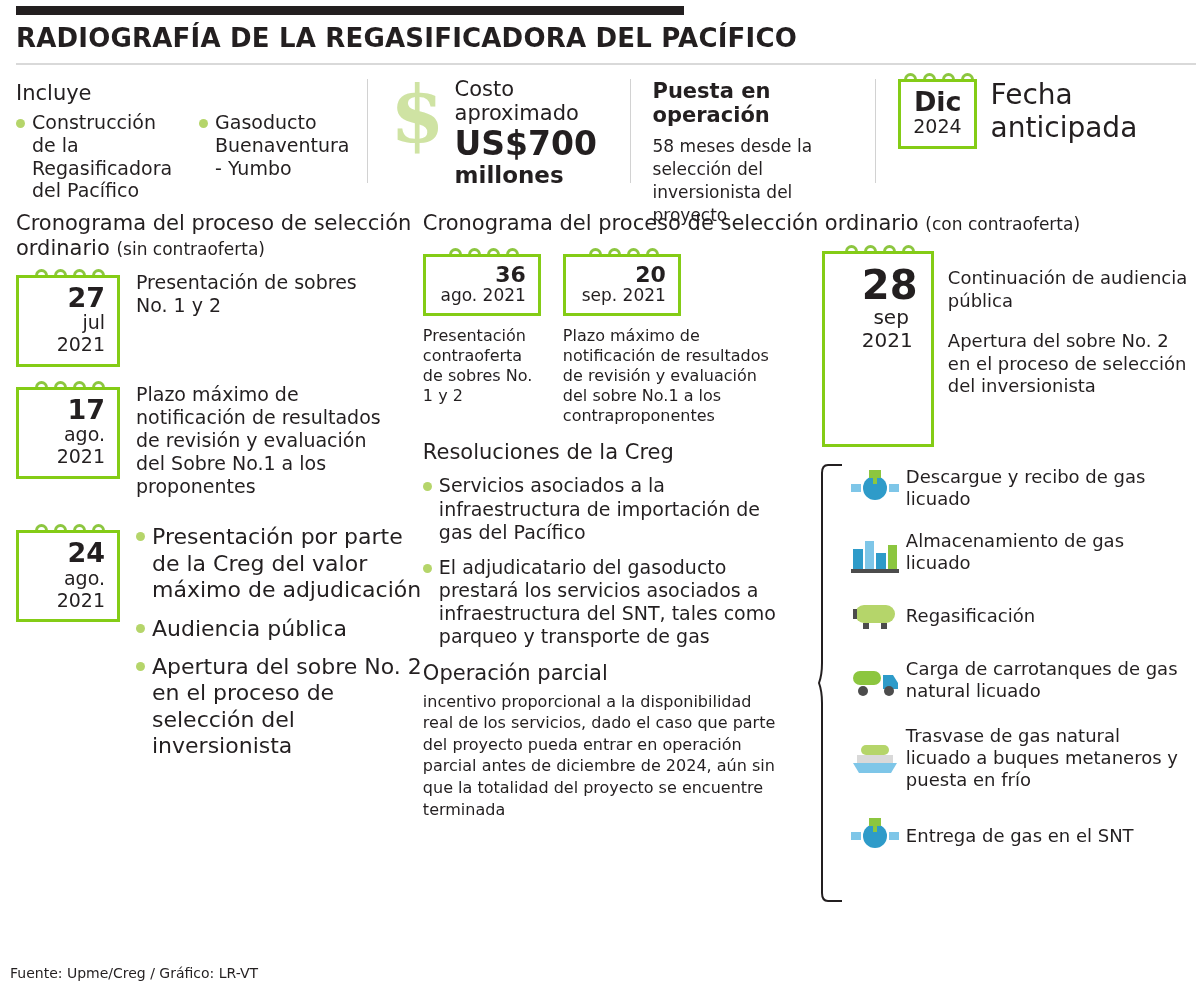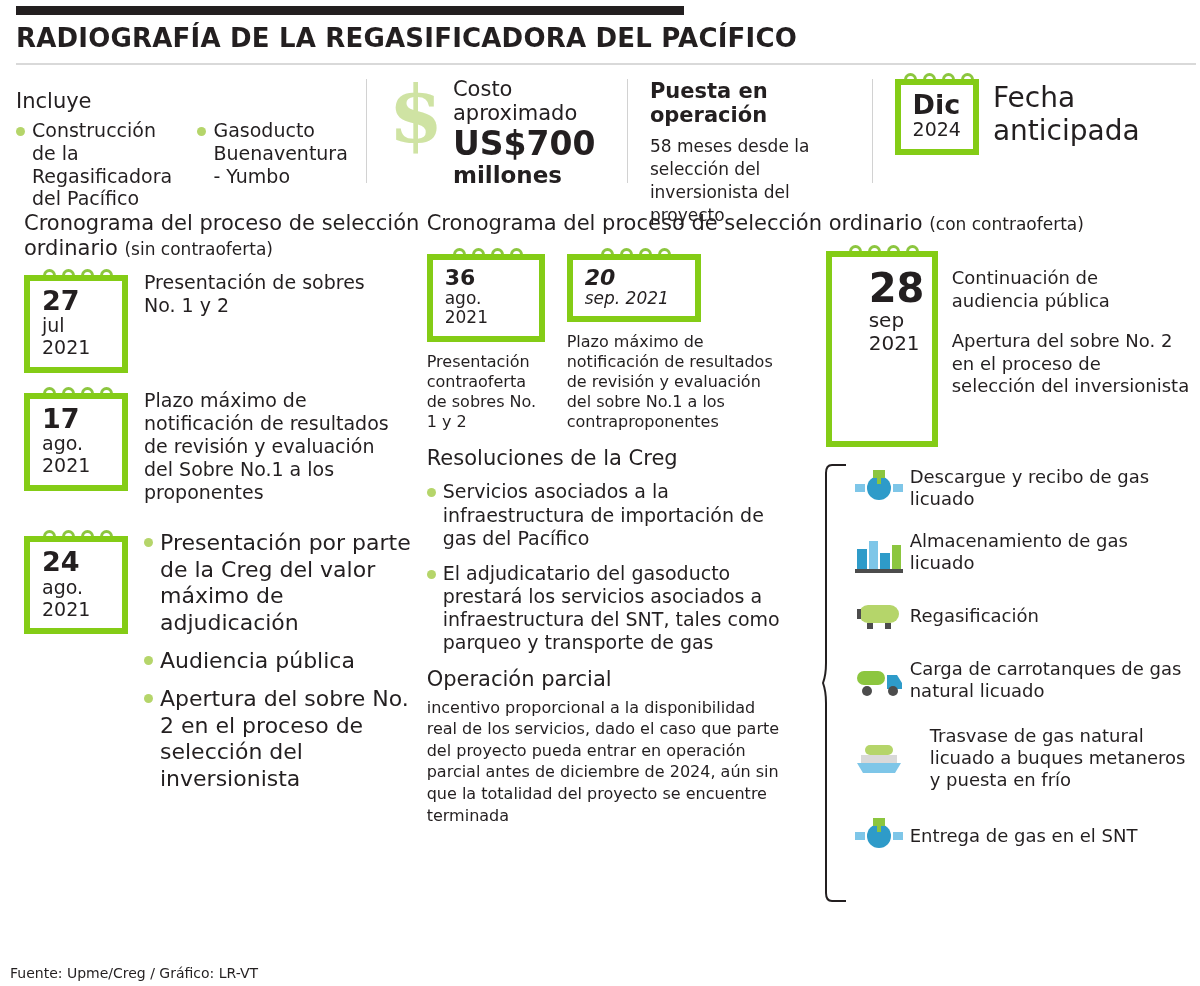--- a/index.html
+++ b/index.html
@@ -20,21 +20,21 @@
     font-weight:bold; font-size:26px; letter-spacing:.2px;
     margin:0 0 4px 6px; color:#231f20;
   }
   .title-rule { width:1180px; height:2px; background:#d9d9d9; margin:10px 0 0 6px; }
 
   
   .band { display:flex; align-items:flex-start; margin:8px 0 0 6px; height:132px; }
   .band-col { padding-right:18px; }
   .vdiv { width:1px; background:#d2d2d2; height:104px; margin:6px 22px 0 0; }
 
-  .incluye-h { font-size:21px; margin:16px 0 6px 0; }
+  .incluye-h { font-size:21px; margin:8px 0 6px 0; }
   .bullets2 { display:flex; gap:18px; }
   .b-item { display:flex; align-items:flex-start; font-size:19px; line-height:1.2; max-width:215px;}
   .dot {
     width:9px; height:9px; border-radius:50%; background:#b5d56a;
     margin:8px 7px 0 0; flex:0 0 auto;
   }
 
   .cost-wrap { display:flex; align-items:flex-start; }
   .dollar {
     font-size:78px; line-height:.92; color:#cfe3a3; font-weight:bold;
@@ -48,30 +48,30 @@
   .op-t { font-size:17px; line-height:1.35; max-width:240px;}
 
   .datebox-wrap { display:flex; align-items:center; }
   .fecha-anticipada { font-size:28px; line-height:1.2; margin-left:14px; }
 
   
   .cal { position:relative; display:inline-block; }
   .cal-rings { display:flex; gap:6px; justify-content:center; height:13px; margin-left:4px;}
   .ring { width:13px; height:17px; border:3px solid #8cc63f; border-radius:7px 7px 4px 4px; border-bottom:none; }
   .cal-body {
-    border:6px solid #84cc16; background:#fff; text-align:left;
+    border:3px solid #84cc16; background:#fff; text-align:right;
     padding:6px 12px 8px 12px; margin-top:-7px; position:relative; z-index:2;
   }
   .cal-d { font-size:27px; font-weight:bold; line-height:1.05; }
   .cal-m { font-size:19px; line-height:1.15; }
   .cal-sm .cal-d { font-size:22px; }
   .cal-sm .cal-m { font-size:17px; }
 
   
-  .cols { display:flex; margin-left:14px; }
+  .cols { display:flex; margin-left:6px; }
   .col-left { width:410px; padding-top:6px; }
   .col-mid  { width:395px; padding-top:6px; }
   .col-right{ width:375px; padding-top:6px; position:relative;}
 
   .col-h { font-size:21px; line-height:1.18; margin:0 0 8px 0; }
   .col-h .sub { font-size:17px; }
 
   .row { display:flex; align-items:flex-start; margin-bottom:14px; }
   .row .cal { margin-right:16px; }
   .row-text { font-size:19px; line-height:1.22; padding-top:2px; }
@@ -267,21 +267,21 @@
           <div class="mid-cal-cap">Presentación contraoferta de sobres No. 1 y 2</div>
         </div>
         <div>
           <div class="cal cal-sm">
             <div class="cal-rings">
                 <div class="ring"></div>
                 <div class="ring"></div>
                 <div class="ring"></div>
                 <div class="ring"></div>
               </div>
-            <div class="cal-body" style="width:134px;font-style:italic;">
+            <div class="cal-body" style="width:118px;">
               <div class="cal-d">20</div>
               <div class="cal-m">sep. 2021</div>
             </div>
           </div>
           <div class="mid-cal-cap w2">Plazo máximo de notificación de resultados de revisión y evaluación del sobre No.1 a los contraproponentes</div>
         </div>
       </div>
 
       <div class="res-h">Resoluciones de la Creg</div>
       <div class="res-list">
@@ -371,21 +371,21 @@
               <svg width="52" height="38" viewBox="0 0 52 38">
                 <rect x="4" y="10" width="28" height="14" rx="7" fill="#8cc63f"></rect>
                 <path d="M34 14 h10 l5 8 v6 h-15 z" fill="#2e9bc9"></path>
                 <circle cx="14" cy="30" r="5" fill="#4c4c4c"></circle>
                 <circle cx="40" cy="30" r="5" fill="#4c4c4c"></circle>
               </svg>
             </div>
             <div class="svc-label">Carga de carrotanques de gas natural licuado</div>
           </div>
 
-          <div class="svc" style="min-height:78px;gap:20px;">
+          <div class="svc" style="min-height:78px;">
             <div class="svc-ico">
               <svg width="52" height="42" viewBox="0 0 52 42">
                 <rect x="12" y="8" width="28" height="10" rx="5" fill="#b5d56a"></rect>
                 <rect x="8" y="18" width="36" height="8" fill="#d9d9d9"></rect>
                 <path d="M4 26 h44 l-6 10 h-32 z" fill="#7ec6e8"></path>
               </svg>
             </div>
             <div class="svc-label">Trasvase de gas natural licuado a buques metaneros y puesta en frío</div>
           </div>
 

